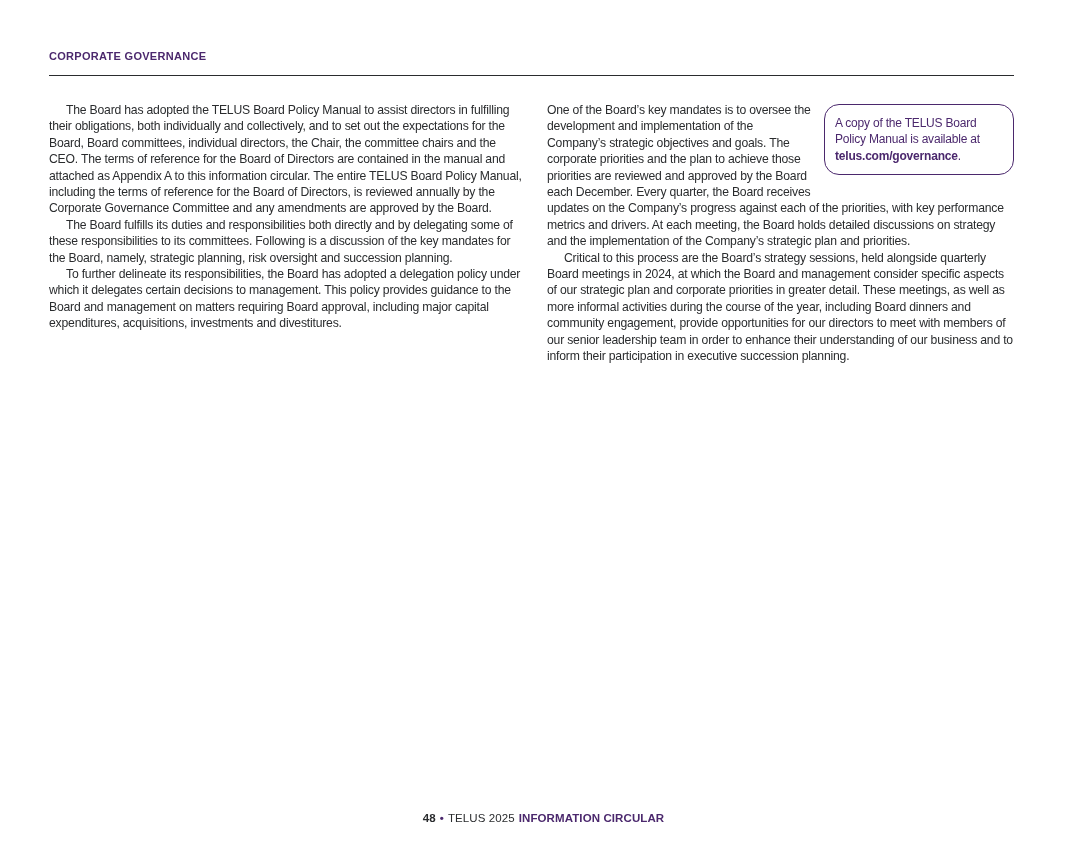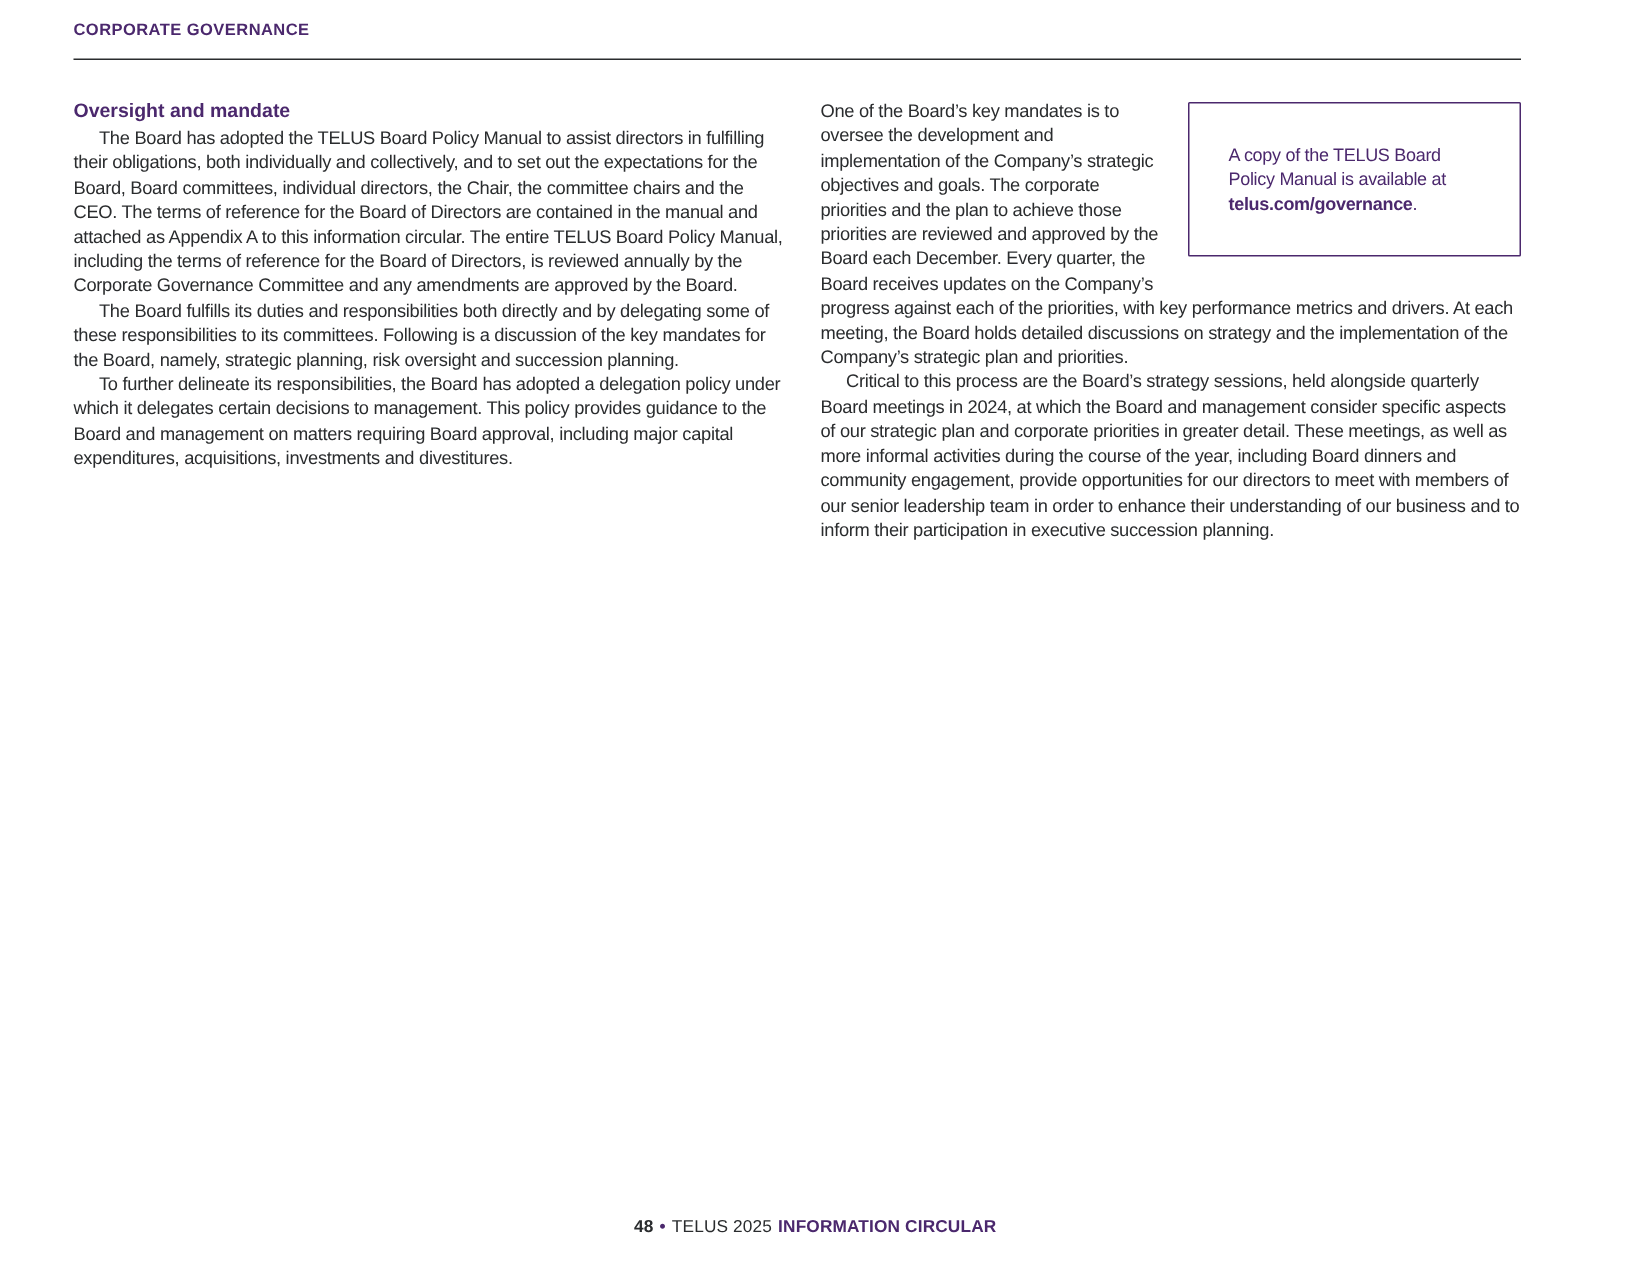--- a/index.html
+++ b/index.html
@@ -4,21 +4,21 @@
 <style>
   html, body { margin: 0; padding: 0; }
   body {
     width: 1087px; height: 849px;
     background: #ffffff;
     font-family: "Liberation Sans", sans-serif;
     color: #2a2c2e;
     position: relative;
     overflow: hidden;
   }
-  .page { padding: 14px 73px 0 49px; }
+  .page { padding: 14px 73px 0 49px; margin-top: 36px; }
 
   
   .eyebrow {
     color: #4b286d;
     font-weight: bold;
     font-size: 11px;
     letter-spacing: 0.3px;
   }
   .rule {
     border-bottom: 1px solid #2a2c2e;
@@ -57,22 +57,22 @@
     letter-spacing: -0.2px;
   }
   p.indent { text-indent: 17px; }
 
   
   .callout {
     float: right;
     width: 168px;
     margin: 2px 0 12px 12px;
     border: 1.5px solid #4b286d;
-    border-radius: 1px;
-    padding: 26px;
+    border-radius: 15px;
+    padding: 10px;
     color: #4b286d;
     font-size: 12px;
     line-height: 16.4px;
     letter-spacing: -0.2px;
   }
   .callout-link {
     font-weight: bold;
     color: #4b286d;
     text-decoration: none;
     cursor: pointer;
@@ -109,21 +109,20 @@
 
 <div class="page">
 
   <div class="eyebrow">CORPORATE GOVERNANCE</div>
   <div class="rule"></div>
 
 
   <div class="columns">
 
     <section class="col-left">
-      <h2 class="subhead">Oversight and mandate</h2>
       <p class="body indent">The Board has adopted the TELUS Board Policy Manual to assist directors in fulfilling their obligations, both individually and collectively, and to set out the expectations for the Board, Board committees, individual directors, the Chair, the committee chairs and the CEO. The terms of reference for the Board of Directors are contained in the manual and attached as Appendix A to this information circular. The entire TELUS Board Policy Manual, including the terms of reference for the Board of Directors, is reviewed annually by the Corporate Governance Committee and any amendments are approved by the Board.</p>
       <p class="body indent">The Board fulfills its duties and responsibilities both directly and by delegating some of these responsibilities to its committees. Following is a discussion of the key mandates for the Board, namely, strategic planning, risk oversight and succession planning.</p>
       <p class="body indent">To further delineate its responsibilities, the Board has adopted a delegation policy under which it delegates certain decisions to management. This policy provides guidance to the Board and management on matters requiring Board approval, including major capital expenditures, acquisitions, investments and divestitures.</p>
     </section>
 
     <section class="col-right">
       <aside class="callout"><span>A copy of the TELUS Board Policy Manual is available at </span><a class="callout-link">telus.com/governance</a><span>.</span></aside>
       <p class="body">One of the Board’s key mandates is to oversee the development and implementation of the Company’s strategic objectives and goals. The corporate priorities and the plan to achieve those priorities are reviewed and approved by the Board each December. Every quarter, the Board receives updates on the Company’s progress against each of the priorities, with key performance metrics and drivers. At each meeting, the Board holds detailed discussions on strategy and the implementation of the Company’s strategic plan and priorities.</p>
       <p class="body indent">Critical to this process are the Board’s strategy sessions, held alongside quarterly Board meetings in 2024, at which the Board and management consider specific aspects of our strategic plan and corporate priorities in greater detail. These meetings, as well as more informal activities during the course of the year, including Board dinners and community engagement, provide opportunities for our directors to meet with members of our senior leadership team in order to enhance their understanding of our business and to inform their participation in executive succession planning.</p>
     </section>

